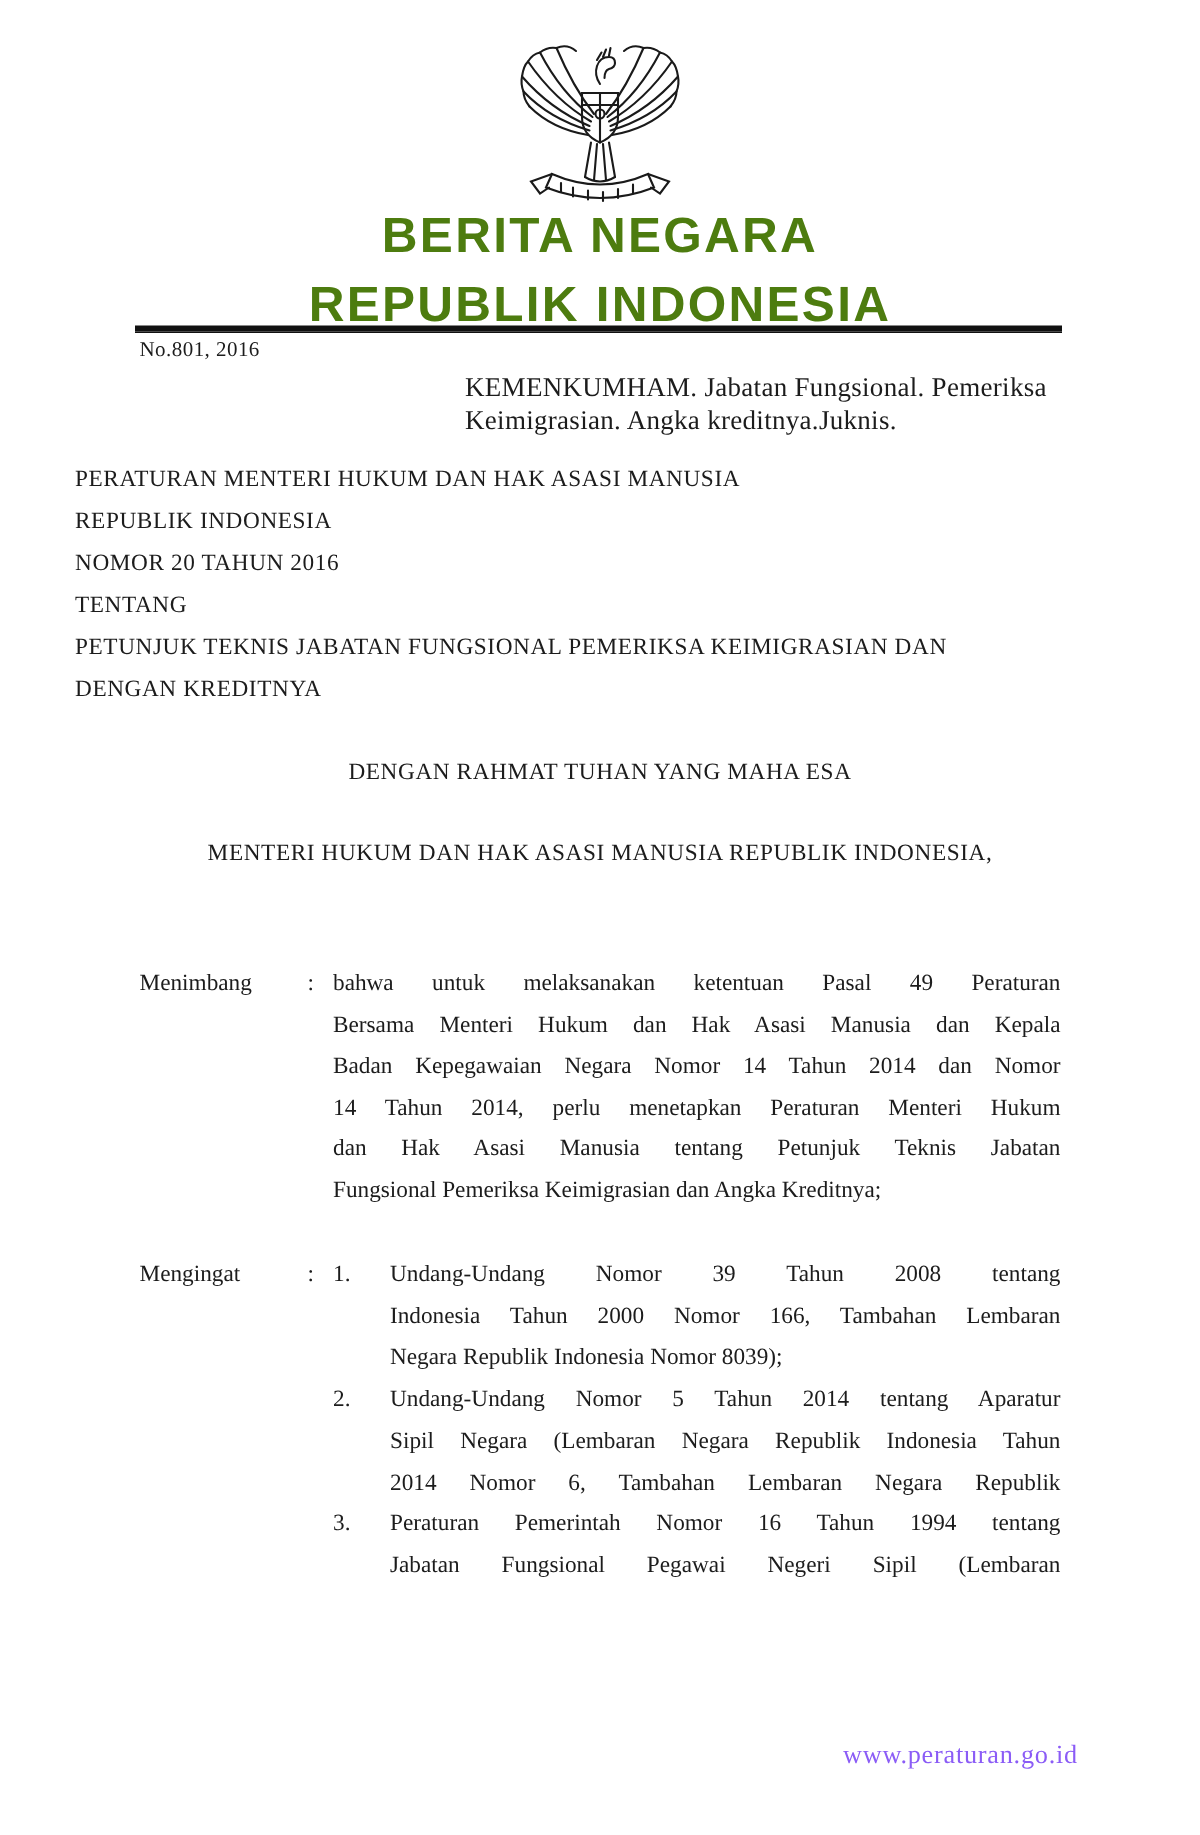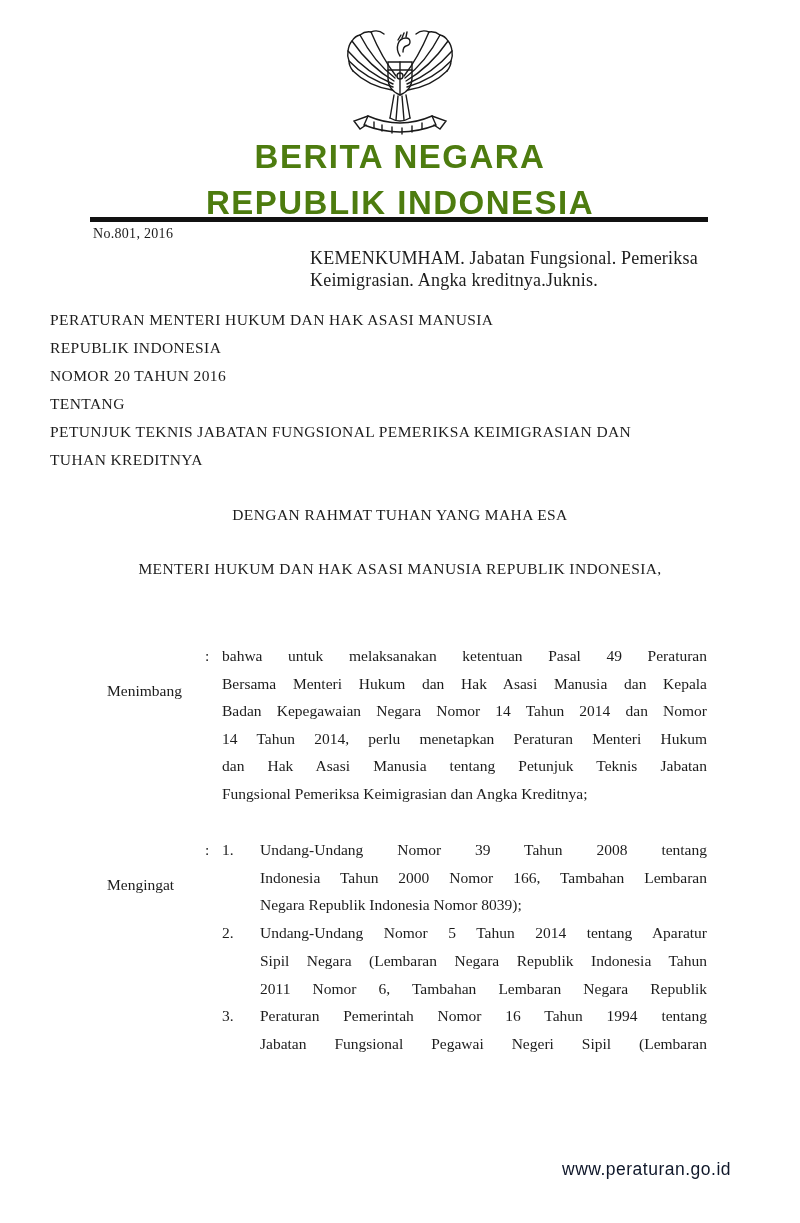--- a/index.html
+++ b/index.html
@@ -88,21 +88,21 @@
 
   .clause {
     position: absolute;
     left: 0;
     width: 100%;
     font-size: 15.5px;
   }
   #menimbang { top: 642px; }
   #mengingat { top: 836px; }
 
-  .clause-label { position: absolute; left: 107px;  top: 0; line-height: 27.6px; margin-top: 35px; }
+  .clause-label { position: absolute; left: 93px;  top: 0; line-height: 27.6px; }
   .clause-colon { position: absolute; left: 205px; top: 0; line-height: 27.6px; }
 
   .clause-lines {
     position: absolute;
     left: 222px;
     top: 0;
     width: 485px;
     line-height: 27.6px;
   }
 
@@ -117,24 +117,24 @@
   .item-number { position: absolute; left: -38px; top: 0; }
 
   .tline { text-align: left; }
   .tline.just { text-align: justify; text-align-last: justify; }
 
   .watermark {
     position: absolute;
     top: 1159px;
     left: 562px;
     width: 200px;
-    font-family: Liberation Sans, sans-serif;
+    font-family: Liberation Serif, serif;
     font-size: 17.5px;
     letter-spacing: 0.5px;
-    color: #0f172a;
+    color: #8b5cf6;
   }
 
   svg .ln { fill: none; stroke: #1a1a1a; stroke-width: 1.4; stroke-linecap: round; }
 </style>
 </head>
 <body>
 
 <div class="page">
 
   <div class="emblem">
@@ -184,21 +184,21 @@
       <div class="tline">KEMENKUMHAM. Jabatan Fungsional. Pemeriksa</div>
       <div class="tline">Keimigrasian. Angka kreditnya.Juknis.</div>
     </div>
 
   <div class="title-block">
       <div class="tline">PERATURAN MENTERI HUKUM DAN HAK ASASI MANUSIA</div>
       <div class="tline">REPUBLIK INDONESIA</div>
       <div class="tline">NOMOR 20 TAHUN 2016</div>
       <div class="tline">TENTANG</div>
       <div class="tline">PETUNJUK TEKNIS JABATAN FUNGSIONAL PEMERIKSA KEIMIGRASIAN DAN</div>
-      <div class="tline">TUHAN KREDITNYA</div>
+      <div class="tline">DENGAN KREDITNYA</div>
     </div>
 
   <div class="center-line invocation">DENGAN RAHMAT TUHAN YANG MAHA ESA</div>
   <div class="center-line authority">MENTERI HUKUM DAN HAK ASASI MANUSIA REPUBLIK INDONESIA,</div>
 
   <div class="clause" id="menimbang">
     <span class="clause-label">Menimbang</span>
     <span class="clause-colon">:</span>
     <div class="clause-lines">
         <div class="tline just">bahwa untuk melaksanakan ketentuan Pasal 49 Peraturan</div>
@@ -220,21 +220,21 @@
             <div class="tline just">Undang-Undang Nomor 39 Tahun 2008 tentang</div>
             <div class="tline just">Indonesia Tahun 2000 Nomor 166, Tambahan Lembaran</div>
             <div class="tline">Negara Republik Indonesia Nomor 8039);</div>
           </div>
       </div>
       <div class="item">
         <span class="item-number">2.</span>
         <div>
             <div class="tline just">Undang-Undang Nomor 5 Tahun 2014 tentang Aparatur</div>
             <div class="tline just">Sipil Negara (Lembaran Negara Republik Indonesia Tahun</div>
-            <div class="tline just">2011 Nomor 6, Tambahan Lembaran Negara Republik</div>
+            <div class="tline just">2014 Nomor 6, Tambahan Lembaran Negara Republik</div>
           </div>
       </div>
       <div class="item">
         <span class="item-number">3.</span>
         <div>
             <div class="tline just">Peraturan Pemerintah Nomor 16 Tahun 1994 tentang</div>
             <div class="tline just">Jabatan Fungsional Pegawai Negeri Sipil (Lembaran</div>
           </div>
       </div>
     </div>

